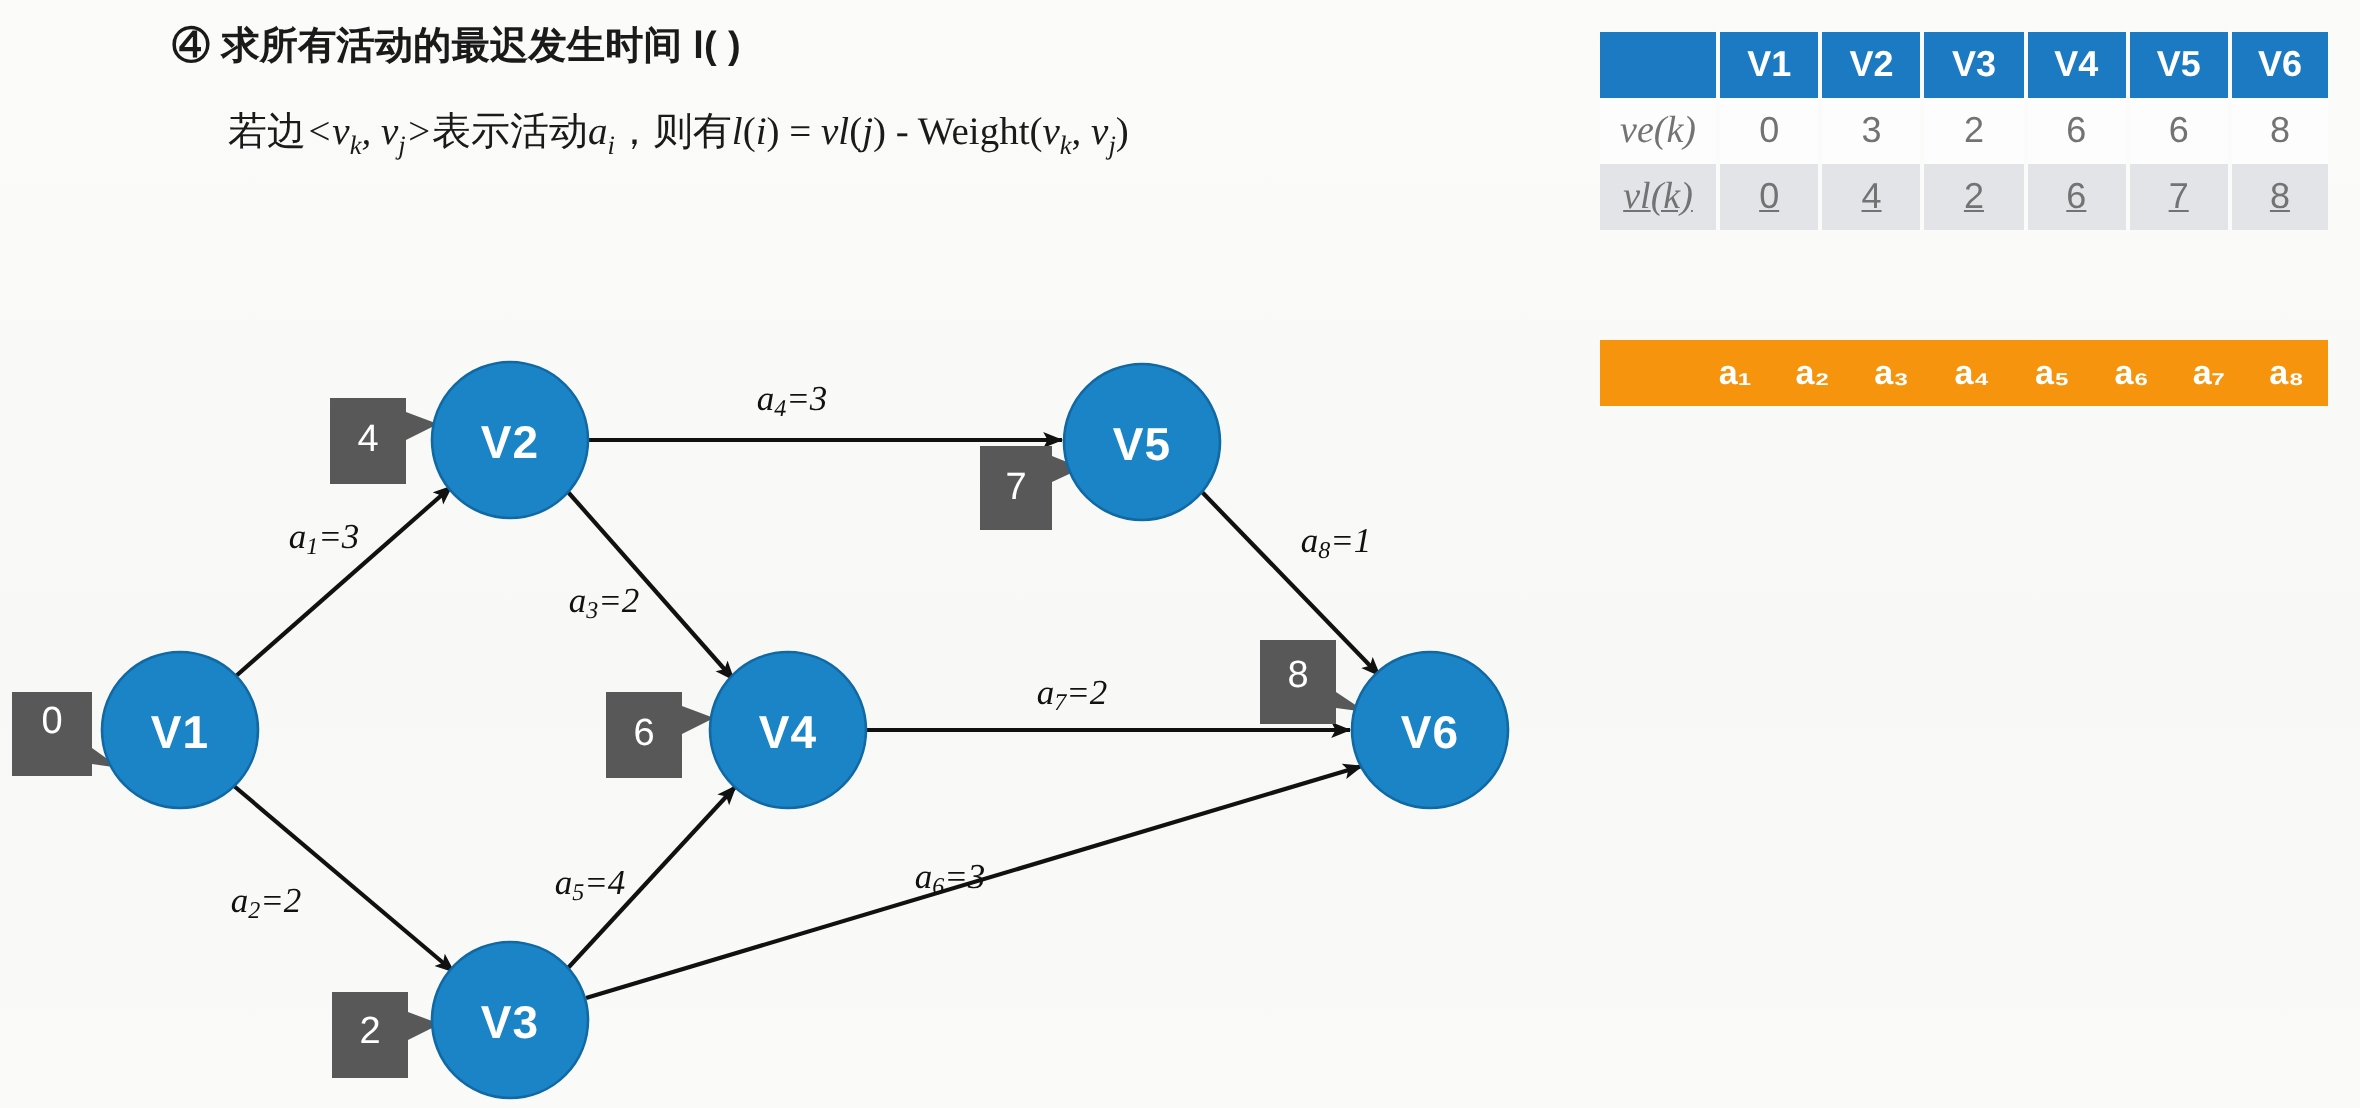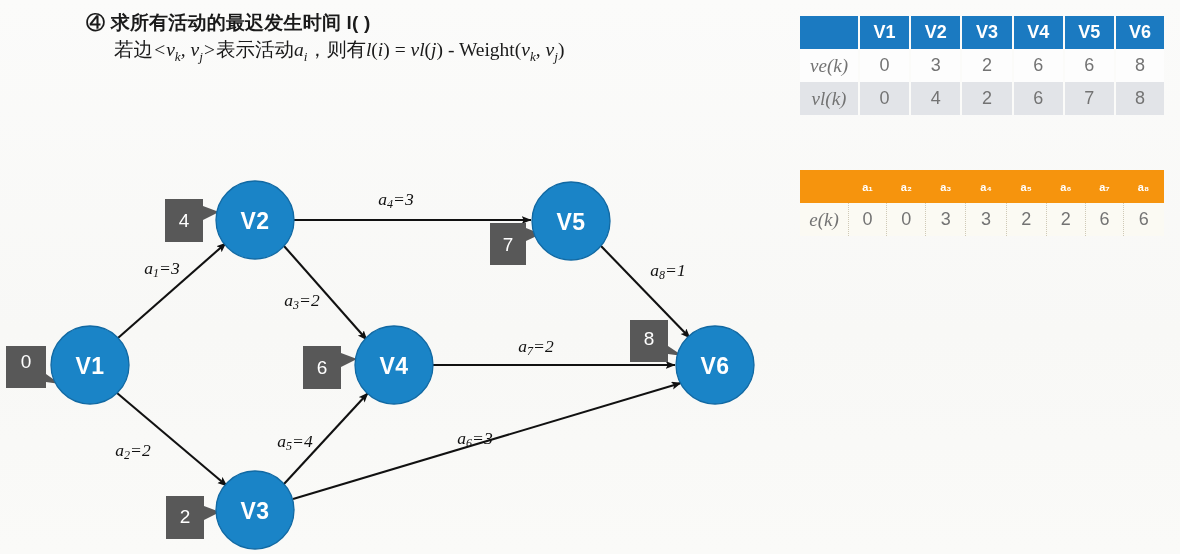--- a/index.html
+++ b/index.html
@@ -27,21 +27,21 @@
   }
   #heading-line1 {
     font-family: "Liberation Sans", sans-serif;
     font-weight: bold;
     font-size: 19px;
     color: #1a1a1a;
     letter-spacing: .2px;
     white-space: nowrap;
   }
   #heading-line2 {
-    margin-top: 0;
+    margin-top: 16px;
     margin-left: 28px;
     font-family: "Liberation Serif", serif;
     font-size: 19.5px;
     color: #1a1a1a;
     white-space: nowrap;
   }
   .ital { font-style: italic; }
   sub { font-size: .68em; font-style: italic; }
 
   
@@ -102,35 +102,35 @@
   #table-ve th {
     background: #1b7ac1;
     color: #ffffff;
     font-weight: bold;
     font-size: 18px;
     border-right: 2px solid #fbfbf9;
   }
   #table-ve th:first-child { background:#1b7ac1; border-right:2px solid #fbfbf9;}
   #table-ve th:last-child { border-right:none; }
   #table-ve tbody tr:nth-child(1) td { background:#fdfdfd; }
-  #table-ve tbody tr:nth-child(2) td { background:#e2e4e8; }
+  #table-ve tbody tr:nth-child(2) td { background:#e2e4e8;text-decoration:underline; }
   #table-ve tbody td { border-right:2px solid #fbfbf9; }
   #table-ve tbody td:last-child { border-right:none; }
   #table-ve .rowhdr {
     font-family:"Liberation Serif", serif;
     font-style: italic;
     font-size: 19px;
     width: 58px;
   }
   
   #table-e th {
     background: #f6940d;
     color: #ffffff;
     font-weight: bold;
-    font-size: 11px;
+    font-size: 17px;
     border-right: 1px solid #f6940d;
   }
   #table-e th:first-child { width: 48px; }
   #table-e tbody td {
     background:#fbfaf3;
     border-right: 1px dotted #cfc9b6;
     border-bottom: 1px dotted #cfc9b6;
   }
   #table-e tbody tr:last-child td { border-bottom: none; }
   #table-e tbody td:last-child { border-right: none; }
@@ -284,27 +284,16 @@
         <th>a₂</th>
         <th>a₃</th>
         <th>a₄</th>
         <th>a₅</th>
         <th>a₆</th>
         <th>a₇</th>
         <th>a₈</th>
       </tr>
     </thead>
     <tbody>
-      <tr>
-        <td class="rowhdr"><i>e</i>(k)</td>
-        <td>0</td>
-        <td>0</td>
-        <td>3</td>
-        <td>3</td>
-        <td>2</td>
-        <td>2</td>
-        <td>6</td>
-        <td>6</td>
-      </tr>
     </tbody>
   </table>
 
 </div>
 
 </body></html>

